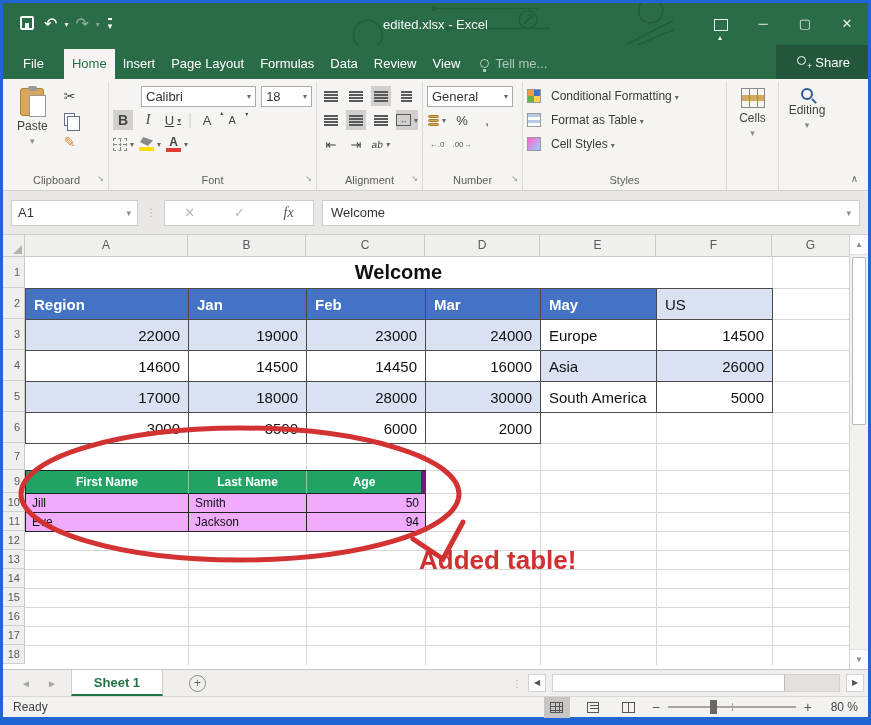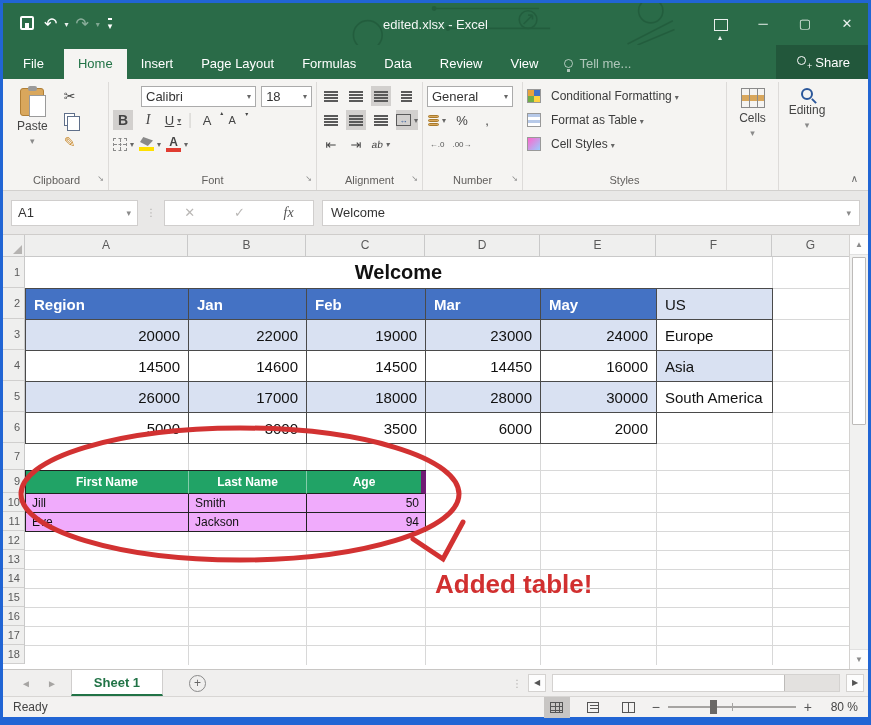--- a/index.html
+++ b/index.html
@@ -18,21 +18,21 @@
   .dim { opacity:.45; }
   .qat-more { font-size:9px; border-top:2px solid #fff; padding-top:1px; margin-left:4px; }
   .title-text { position:absolute; left:0; right:0; text-align:center; font-size:13px; color:rgba(255,255,255,.95); z-index:1; }
   .wincontrols { margin-left:auto; display:flex; align-items:center; z-index:2; }
   .wincontrols .wbtn { width:42px; text-align:center; color:rgba(255,255,255,.9); font-size:13px; line-height:42px; height:42px; }
   .i-ribbonopt { display:inline-block; width:14px; height:12px; border:1px solid rgba(255,255,255,.9); position:relative; vertical-align:middle;}
   .i-ribbonopt::after{ content:"▴"; position:absolute; left:3px; top:-3px; font-size:8px; color:rgba(255,255,255,.9); }
 
   
   .tabrow { height:34px; background:#2a6b48; display:flex; align-items:flex-end; position:relative; flex:none; }
-  .rtab { color:#fff; font-size:13px; padding:7px 14px 8px; cursor:default; }
+  .rtab { color:#fff; font-size:13px; padding:7px 8px 8px; cursor:default; }
   .rtab.file { padding:7px 20px 8px;margin-top:48px; }
   .rtab.active { background:#f5f4f2; color:#217346; }
   .tellme { display:flex; align-items:center; gap:6px; color:rgba(255,255,255,.62); font-size:13px; padding:7px 12px 8px; }
   .i-bulb { width:9px; height:9px; border:1.5px solid rgba(255,255,255,.62); border-radius:50%; position:relative; }
   .i-bulb::after { content:""; position:absolute; left:2px; top:9px; width:3px; height:3px; background:rgba(255,255,255,.62); }
   .share-seg { margin-left:auto; align-self:stretch; background:rgba(0,0,0,.18); display:flex; align-items:center; gap:7px; padding:0 18px; color:#fff; font-size:13px; }
   .i-person { width:14px; height:13px; position:relative; }
   .i-person::before { content:""; position:absolute; left:3px; top:0; width:7px; height:7px; border:1.5px solid #fff; border-radius:50%; }
   .i-person::after { content:"+"; position:absolute; right:-4px; bottom:-2px; font-size:9px; color:#fff; }
 
@@ -120,21 +120,21 @@
   .regiontable .th { background:#4472C4; color:#fff; font-weight:bold; }
   .regiontable .band { background:#D9E1F2; }
   .regiontable .num { justify-content:flex-end; }
   .addedtable { position:absolute; left:22px; top:213px; width:401px; display:grid;
                 grid-template-columns:163px 118px 119px; border-top:1px solid #222; border-left:1px solid #222; font-size:12px; color:#111; }
   .addedtable .tc { border-right:1px solid #222; border-bottom:1px solid #222; display:flex; align-items:center; padding:0 6px; height:19px; background:#f0abfc; }
   .addedtable .gh { background:#21A366; color:#fff; font-weight:bold; justify-content:center; height:23px; border-right:1px solid rgba(255,255,255,.45); }
   .addedtable .gh.last { border-right:5px solid #701a75; }
   .addedtable .num { justify-content:flex-end; }
   .annot-svg { position:absolute; left:0; top:0; pointer-events:none; }
-  .annot-text { position:absolute; left:432px; top:288px; font-size:26px; font-weight:600; color:#d13030; pointer-events:none;margin-top:24px; }
+  .annot-text { position:absolute; left:416px; top:288px; font-size:26px; font-weight:600; color:#d13030; pointer-events:none; }
 
   
   .vscroll { position:absolute; right:0; top:0; bottom:0; width:19px; background:#f1f1f0; border-left:1px solid #d4d2d0; display:flex; flex-direction:column; }
   .vbtn { height:20px; text-align:center; font-size:8px; color:#8a8a8a; line-height:20px; background:#fdfdfd; border-bottom:1px solid #e1e1e1; }
   .vbtn.bottom { margin-top:auto; border-top:1px solid #e1e1e1; border-bottom:none; }
   .vthumb { height:168px; margin:2px 2px; background:#ffffff; border:1px solid #bdbbb9; border-radius:1px; }
 
   
   .tabbar { height:27px; background:#f0efee; border-top:1px solid #c8c6c4; display:flex; align-items:stretch; font-size:13px; flex:none; }
   .navarrs { display:flex; align-items:center; gap:16px; padding:0 14px 0 18px; color:#a6a4a2; font-size:10px; }
@@ -442,21 +442,20 @@
       <div class="welcome-cell">Welcome</div>
 
       <div class="regiontable">
         <div class="tc th">Region</div>
         <div class="tc th">Jan</div>
         <div class="tc th">Feb</div>
         <div class="tc th">Mar</div>
         <div class="tc th">May</div>
 
         <div class="tc band">US</div>
-        <div class="tc band num">20000</div>
         <div class="tc band num">22000</div>
         <div class="tc band num">19000</div>
         <div class="tc band num">23000</div>
         <div class="tc band num">24000</div>
 
         <div class="tc">Europe</div>
         <div class="tc num">14500</div>
         <div class="tc num">14600</div>
         <div class="tc num">14500</div>
         <div class="tc num">14450</div>

